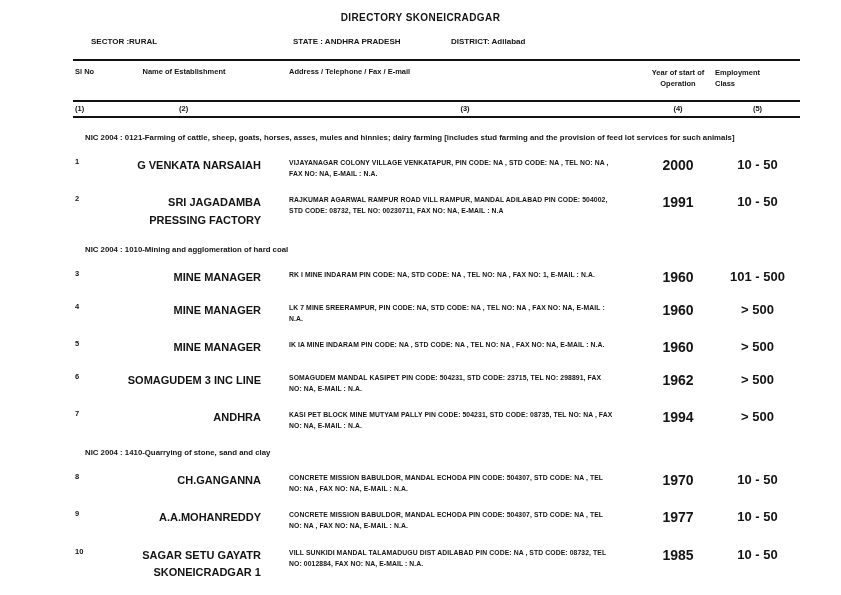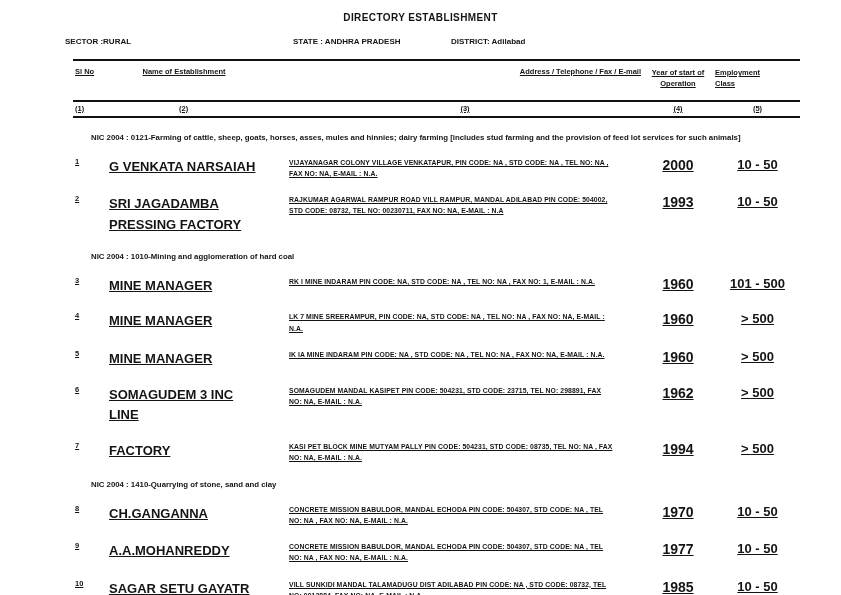--- a/index.html
+++ b/index.html
@@ -26,85 +26,85 @@
     letter-spacing: 0.4px;
     padding-top: 12px;
   }
   .meta-row {
     position: relative;
     height: 14px;
     margin-top: 14px;
     font-size: 8px;
     font-weight: 700;
   }
-  .meta-sector   { position: absolute; left: 65px; }
+  .meta-sector   { position: absolute; left: 91px; }
   .meta-state    { position: absolute; left: 253px; padding-left: 40px; }
   .meta-district { position: absolute; left: 451px; }
 
   .table-wrap {
     margin-left: 73px;
     width: 727px;
     margin-top: 8px;
   }
   .rule {
     border: none;
     border-top: 2.4px solid #111;
     margin: 0;
   }
   .grid {
     display: grid;
     grid-template-columns: 36px 180px 352px 74px 85px;
     column-gap: 0;
-    text-decoration: underline;
   }
   .thead {
     padding: 6px 0 10px 0;
     font-size: 7.5px;
     font-weight: 700;
   }
   .th-slno { text-align: left; padding-left: 2px; }
   .th-name { text-align: center; padding-right: 30px; }
-  .th-addr { text-align: right; }
+  .th-addr { text-align: left; }
   .th-year { text-align: center; line-height: 1.5; }
   .th-emp  { line-height: 1.5; }
 
   .colnums {
     padding: 2px 0 3px 0;
     font-size: 7.5px;
     font-weight: 700;
   }
   .cn-1 { text-align: left; padding-left: 2px; }
   .cn-2 { text-align: left; padding-left: 70px; }
   .cn-3 { text-align: center; }
   .cn-4 { text-align: center; }
   .cn-5 { text-align: center; }
 
   .body-area { padding-top: 2px; }
 
   .section-header {
     font-size: 7.8px;
     font-weight: 700;
     line-height: 1.55;
-    margin: 12px 0 13px 18px;
+    margin: 12px 0 13px 12px;
     width: 690px;
   }
   .row {
     margin-bottom: 15px;
     align-items: start;
   }
   .c-slno {
     font-size: 7.5px;
     font-weight: 700;
     padding-left: 2px;
   }
   .c-name {
-    font-size: 13px;
+    font-size: 11px;
     font-weight: 700;
     line-height: 1.6;
     padding-right: 28px;
+    text-align: right;
   }
   .c-addr {
     font-size: 6.8px;
     font-weight: 700;
     line-height: 1.65;
     padding-right: 28px;
     letter-spacing: 0.1px;
   }
   .c-year {
     font-size: 14px;
@@ -115,21 +115,21 @@
     font-size: 13px;
     font-weight: 700;
     text-align: center;
   }
 </style>
 </head>
 <body>
 
 <div class="page">
 
-  <div class="doc-title">DIRECTORY ESTABLISHMENT</div>
+  <div class="doc-title">DIRECTORY SKONEICRADGAR</div>
 
   <div class="meta-row">
     <span class="meta-sector">SECTOR :RURAL</span>
     <span class="meta-state">STATE : ANDHRA PRADESH</span>
     <span class="meta-district">DISTRICT:  Adilabad</span>
   </div>
 
   <div class="table-wrap">
     <hr class="rule">
 
@@ -167,21 +167,21 @@
         <div class="c-name">G VENKATA NARSAIAH</div>
         <div class="c-addr">VIJAYANAGAR COLONY VILLAGE VENKATAPUR,  PIN CODE: NA , STD CODE: NA  , TEL NO: NA , FAX NO: NA, E-MAIL : N.A.</div>
         <div class="c-year">2000</div>
         <div class="c-emp">10 - 50</div>
       </div>
 
       <div class="grid row">
         <div class="c-slno">2</div>
         <div class="c-name">SRI JAGADAMBA PRESSING FACTORY</div>
         <div class="c-addr">RAJKUMAR AGARWAL RAMPUR ROAD VILL RAMPUR, MANDAL ADILABAD   PIN CODE: 504002, STD CODE: 08732, TEL NO: 00230711, FAX NO: NA, E-MAIL : N.A</div>
-        <div class="c-year">1993</div>
+        <div class="c-year">1991</div>
         <div class="c-emp">10 - 50</div>
       </div>
 
       <div class="section-header">NIC 2004 :  1010-Mining and agglomeration of hard coal</div>
       <div class="grid row">
         <div class="c-slno">3</div>
         <div class="c-name">MINE MANAGER</div>
         <div class="c-addr">RK I MINE INDARAM   PIN CODE: NA, STD CODE: NA  , TEL NO: NA  , FAX NO: 1, E-MAIL : N.A.</div>
         <div class="c-year">1960</div>
         <div class="c-emp">101 - 500</div>
@@ -202,21 +202,21 @@
       </div>
       <div class="grid row">
         <div class="c-slno">6</div>
         <div class="c-name">SOMAGUDEM 3 INC LINE</div>
         <div class="c-addr">SOMAGUDEM MANDAL KASIPET   PIN CODE: 504231, STD CODE: 23715, TEL NO: 298891, FAX NO: NA, E-MAIL : N.A.</div>
         <div class="c-year">1962</div>
         <div class="c-emp">&gt; 500</div>
       </div>
       <div class="grid row">
         <div class="c-slno">7</div>
-        <div class="c-name">FACTORY</div>
+        <div class="c-name">ANDHRA</div>
         <div class="c-addr">KASI PET BLOCK MINE MUTYAM PALLY   PIN CODE: 504231, STD CODE: 08735, TEL NO: NA , FAX NO: NA, E-MAIL : N.A.</div>
         <div class="c-year">1994</div>
         <div class="c-emp">&gt; 500</div>
       </div>
 
       <div class="section-header">NIC 2004 :  1410-Quarrying  of stone, sand and clay</div>
       <div class="grid row">
         <div class="c-slno">8</div>
         <div class="c-name">CH.GANGANNA</div>
         <div class="c-addr">CONCRETE MISSION BABULDOR, MANDAL ECHODA   PIN CODE: 504307, STD CODE: NA  , TEL NO: NA  , FAX NO: NA, E-MAIL : N.A.</div>

